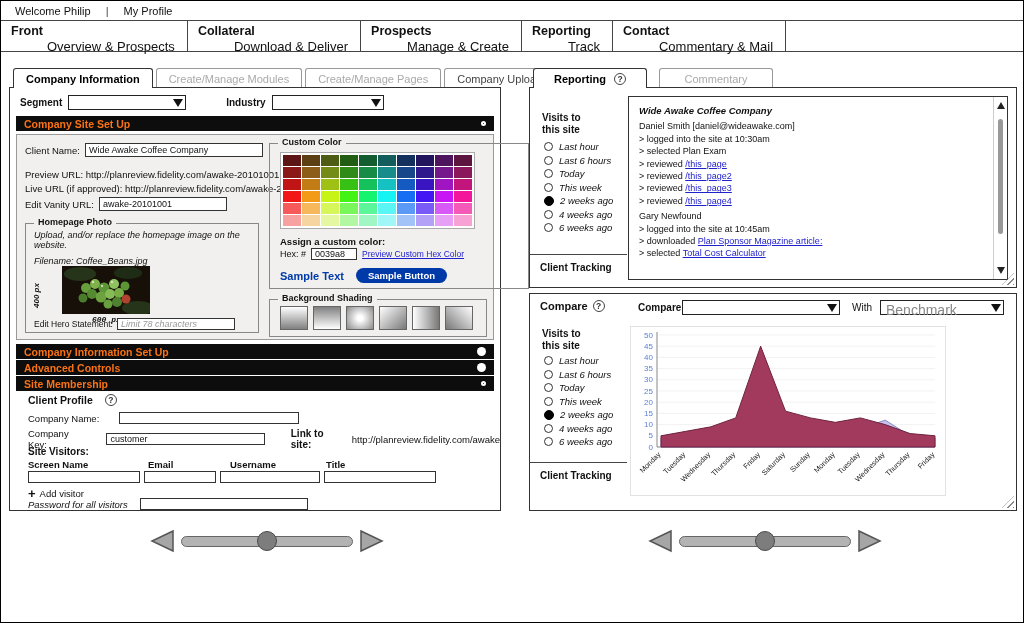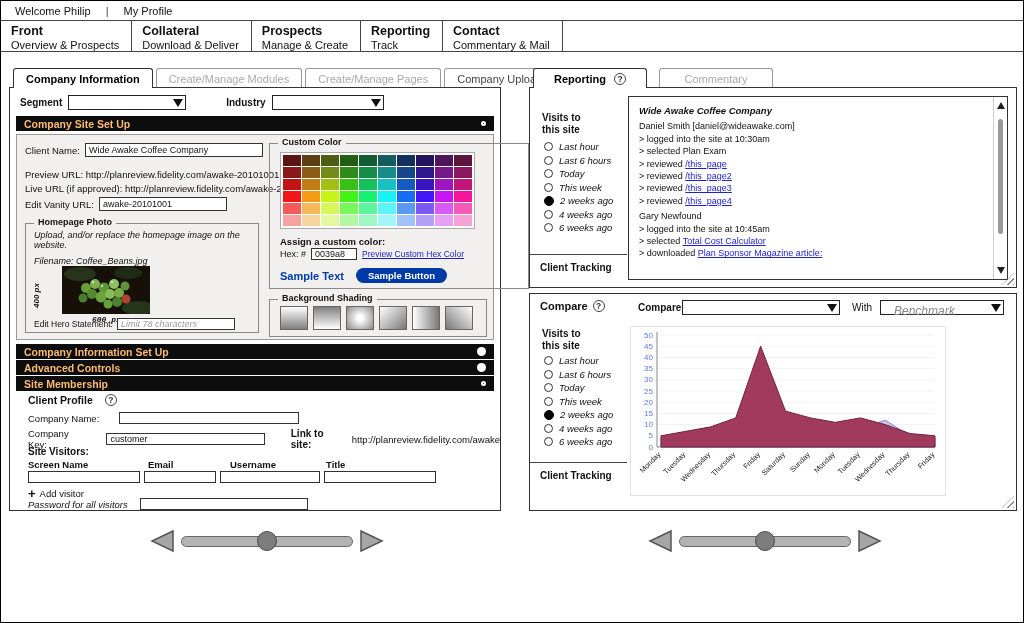--- a/index.html
+++ b/index.html
@@ -8,45 +8,45 @@
 
   
   .topbar { position:absolute; top:0; left:0; right:0; height:20px; border-bottom:1px solid #444; font-size:11px; padding:4px 0 0 14px; }
   .topbar .sep { margin:0 12px; color:#444; }
   .link-plain { cursor:pointer; }
 
   
   .nav { position:absolute; top:20px; left:0; right:0; height:31px; border-bottom:1px solid #444; display:flex; background:#fff; }
   .nav-item { padding:3px 12px 0 10px; border-right:1px solid #444; cursor:pointer; }
   .nav-title { font-weight:bold; font-size:12.5px; }
-  .nav-sub { font-size:11px; margin-top:1px; }
+  .nav-sub { font-size:13px; margin-top:1px;margin-left:36px; }
 
   
   .tab-row { position:absolute; top:67px; display:flex; gap:3px; z-index:5; }
   .tab { background:#fff; border:1px solid #999; border-bottom:none; border-radius:3px 3px 0 0; font-size:11px; padding:4px 12px 0; color:#aaa; height:19px; cursor:pointer; white-space:nowrap; }
   .tab.active { border-color:#333; color:#000; font-weight:bold; height:20px; }
   .tab.dark { color:#444; }
 
   .panel { position:absolute; background:#fff; border:1px solid #333; z-index:1; }
   #left-panel   { left:8px;   top:86px;  width:492px; height:424px; }
   #report-panel { left:528px; top:86px;  width:488px; height:201px; }
   #compare-panel{ left:528px; top:292px; width:488px; height:218px; }
 
   .lbl-b { font-size:10px; font-weight:bold; }
   .lbl   { font-size:9.5px; }
 
   .dropdown { position:relative; display:inline-block; height:15px; border:1px solid #222; background:#fff; vertical-align:middle; cursor:pointer; }
   .dd-arrow { position:absolute; right:2px; top:3px; width:0; height:0; border-left:5px solid transparent; border-right:5px solid transparent; border-top:8px solid #111; }
-  .dd-value { font-size:12px; font-style:italic; color:#888; display:inline-block; padding:1px 0 0 5px;margin-left:8px; }
+  .dd-value { font-size:14px; color:#888; display:inline-block; padding:1px 0 0 5px; }
 
   .qmark { display:inline-block; width:12px; height:12px; border:1px solid #444; border-radius:50%; font-size:8.5px; font-weight:bold; text-align:center; line-height:11px; background:#fff; color:#333; vertical-align:1px; cursor:pointer; }
   .qmark::after { content:"?"; }
 
   
-  .bar { position:absolute; left:6px; right:6px; height:15px; background:#0d0d0d; color:#fdba74; display:flex; align-items:center; justify-content:space-between; padding:0 8px; cursor:pointer; }
+  .bar { position:absolute; left:6px; right:6px; height:15px; background:#0d0d0d; color:#f97316; display:flex; align-items:center; justify-content:space-between; padding:0 8px; cursor:pointer; }
   .bar span.bl { font-size:10.5px; font-weight:bold; }
   .dot { border-radius:50%; }
   .dot.open { width:5px; height:5px; border:2px solid #fff; }
   .dot.closed { width:9px; height:9px; background:#fff; }
 
   .filter-row { position:absolute; left:10px; top:7px; display:flex; align-items:center; gap:6px; }
 
   #setup-form { position:absolute; left:6px; top:46px; width:478px; height:206px; background:#f1f0ee; border:1px solid #999; }
   .frow { position:absolute; display:flex; align-items:center; gap:5px; font-size:9.5px; }
   .ftext { position:absolute; font-size:9.5px; }
@@ -413,22 +413,22 @@
           <div class="log-line title"><span>Wide Awake Coffee Company</span></div>
           <div class="log-line name"><span>Daniel Smith [daniel@wideawake.com]</span></div>
           <div class="log-line"><span>&gt; logged into the site at 10:30am</span></div>
           <div class="log-line"><span>&gt; selected Plan Exam</span></div>
           <div class="log-line"><span>&gt; reviewed </span><a class="log-link">/this_page</a></div>
           <div class="log-line"><span>&gt; reviewed </span><a class="log-link">/this_page2</a></div>
           <div class="log-line"><span>&gt; reviewed </span><a class="log-link">/this_page3</a></div>
           <div class="log-line"><span>&gt; reviewed </span><a class="log-link">/this_page4</a></div>
           <div class="log-line name"><span>Gary Newfound</span></div>
           <div class="log-line"><span>&gt; logged into the site at 10:45am</span></div>
+          <div class="log-line"><span>&gt; downloaded </span><a class="log-link">Plan Sponsor Magazine article:</a></div>
           <div class="log-line"><span>&gt; selected </span><a class="log-link">Total Cost Calculator</a></div>
-          <div class="log-line"><span>&gt; downloaded </span><a class="log-link">Plan Sponsor Magazine article:</a></div>
         </div>
       <div class="vscroll">
         <div class="tri-up"></div>
         <div class="vthumb"></div>
         <div class="tri-down"></div>
       </div>
     </div>
     <div class="resize"></div>
   </div>
 

